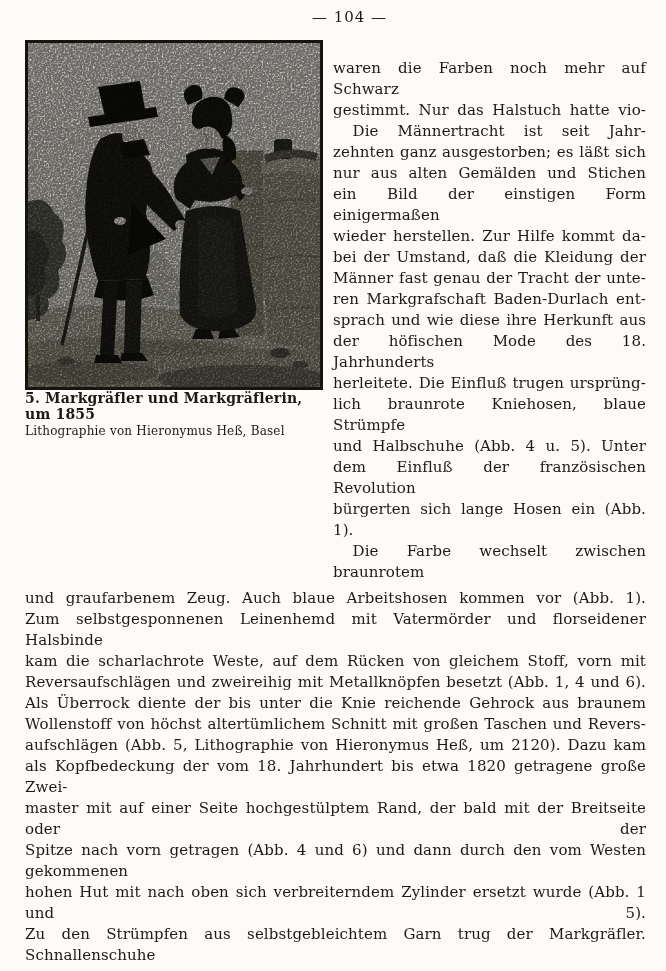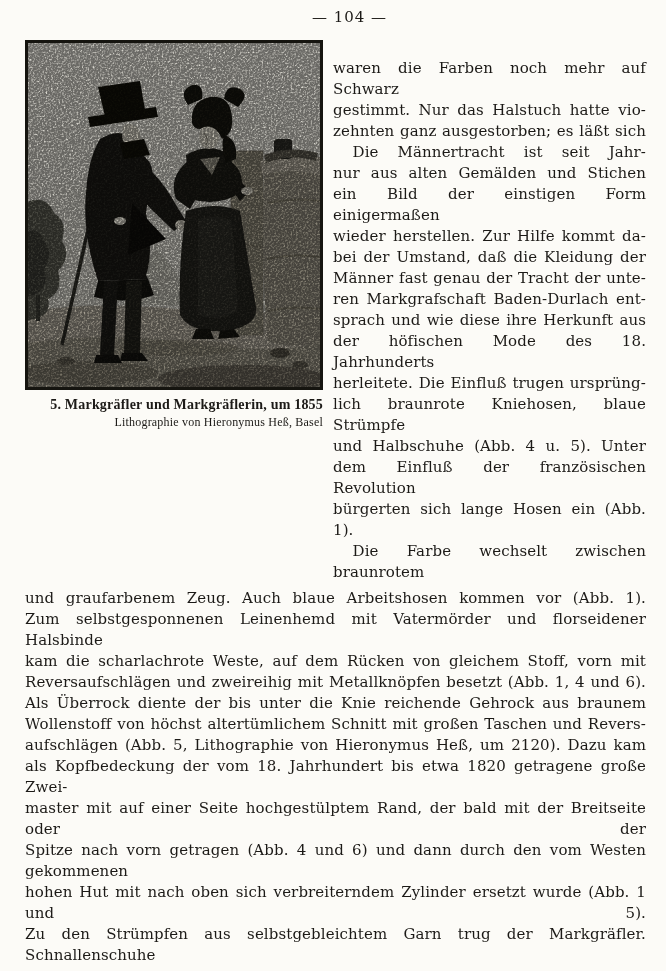--- a/index.html
+++ b/index.html
@@ -29,21 +29,21 @@
     gap: 10px;
     align-items: flex-start;
   }
   .figure-block { width: 298px; flex: 0 0 auto; }
   .litho-frame {
     border: 3px solid #15140f;
     width: 292px; height: 344px;
     background: #cfccc4;
     line-height: 0;
   }
-  .caption { margin-top: 7px; text-align: right; font-family: Liberation Serif, serif; }
+  .caption { text-align: left; }
   .caption-title {
     font-size: 14px; font-weight: bold; letter-spacing: 0.2px;
   }
   .caption-credit {
     font-size: 12px; margin-top: 2px; letter-spacing: 0.2px;
   }
   .right-col {
     flex: 1 1 auto;
     font-size: 15px;
     line-height: 21px;
@@ -188,22 +188,22 @@
       </div>
       <div class="caption">
         <div class="caption-title">5. Markgräfler und Markgräflerin, um 1855</div>
         <div class="caption-credit">Lithographie von Hieronymus Heß, Basel</div>
       </div>
     </div>
 
     <div class="right-col">
       <div class="ln">waren die Farben noch mehr auf Schwarz</div>
       <div class="ln">gestimmt. Nur das Halstuch hatte vio-</div>
+      <div class="ln ind">Die Männertracht ist seit Jahr-</div>
       <div class="ln">zehnten ganz ausgestorben; es läßt sich</div>
-      <div class="ln ind">Die Männertracht ist seit Jahr-</div>
       <div class="ln">nur aus alten Gemälden und Stichen</div>
       <div class="ln">ein Bild der einstigen Form einigermaßen</div>
       <div class="ln">wieder herstellen. Zur Hilfe kommt da-</div>
       <div class="ln">bei der Umstand, daß die Kleidung der</div>
       <div class="ln">Männer fast genau der Tracht der unte-</div>
       <div class="ln">ren Markgrafschaft Baden-Durlach ent-</div>
       <div class="ln">sprach und wie diese ihre Herkunft aus</div>
       <div class="ln">der höfischen Mode des 18. Jahrhunderts</div>
       <div class="ln">herleitete. Die Einfluß trugen ursprüng-</div>
       <div class="ln">lich braunrote Kniehosen, blaue Strümpfe</div>

